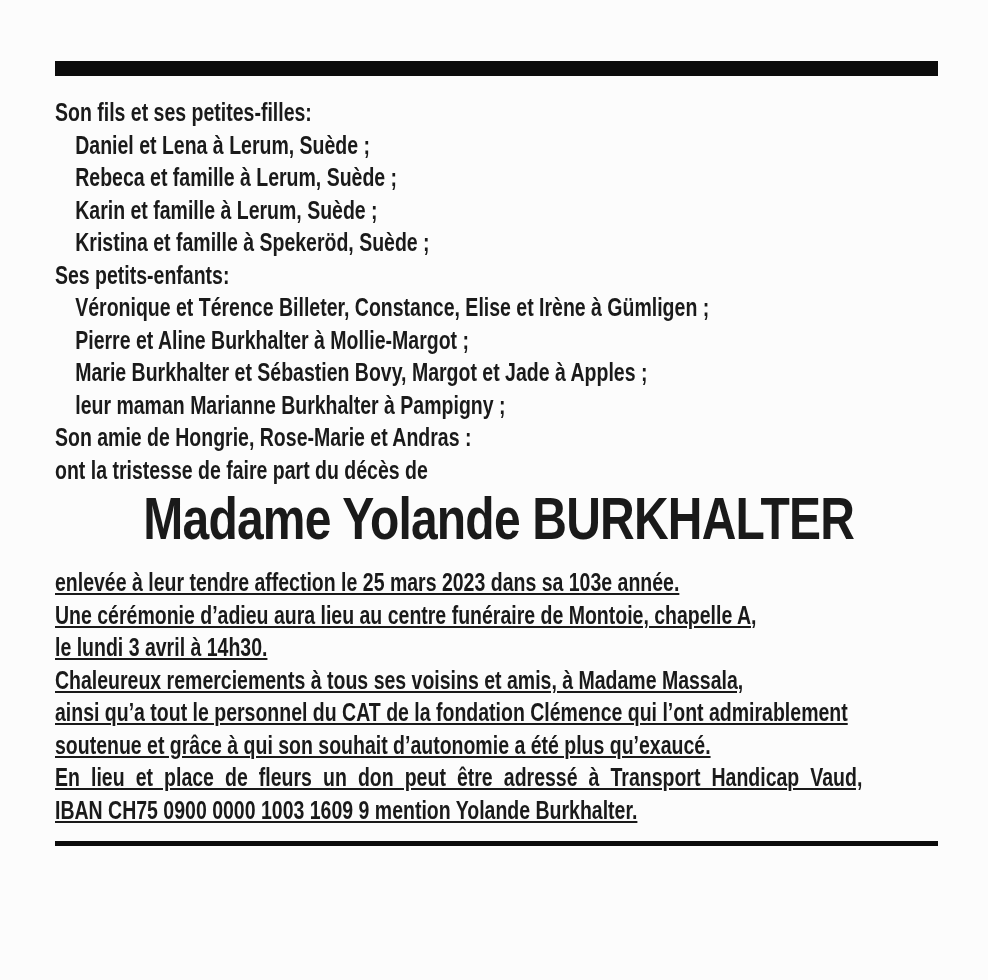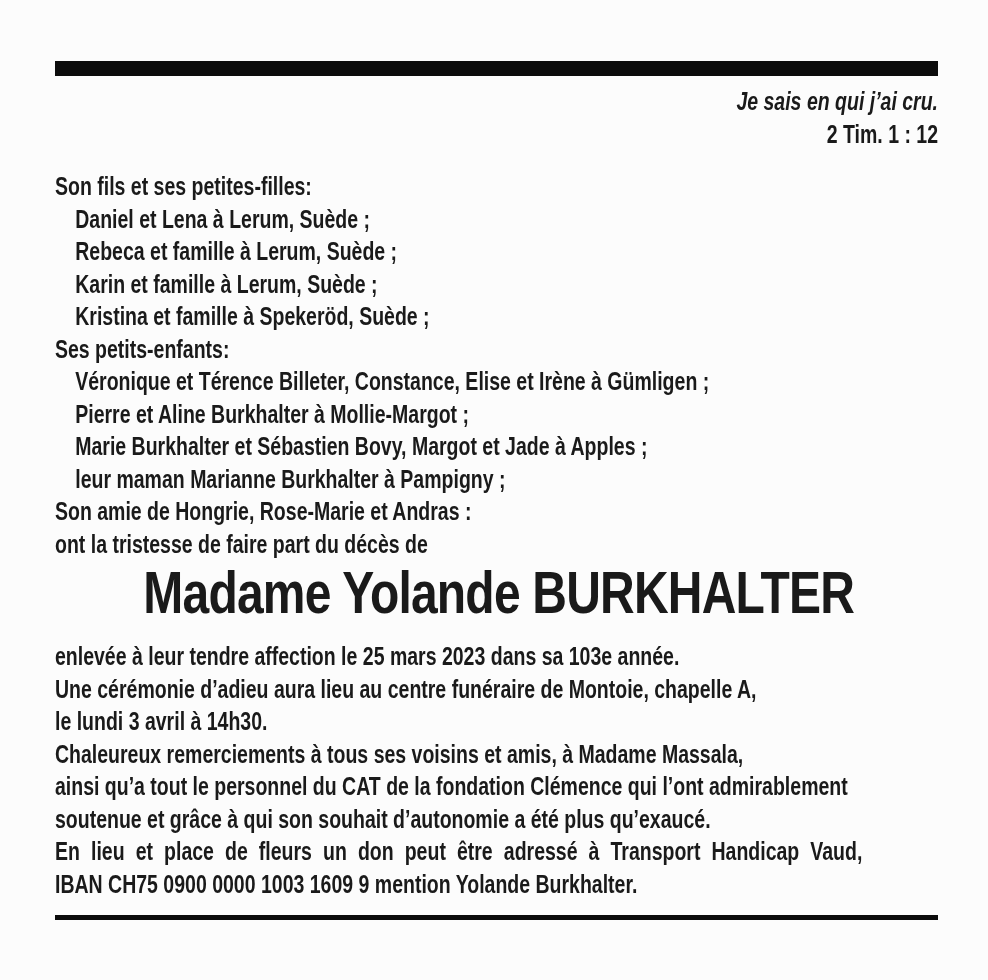--- a/index.html
+++ b/index.html
@@ -45,35 +45,31 @@
     font-size:60px;
     line-height:62px;
     height:62px;
     text-align:center;
     white-space:nowrap;
     transform:scaleX(0.8);
     transform-origin:50% 50%;
     margin-top:2px;
     letter-spacing:-1px;
   }
-  .announcement{margin-top:16px;}
+  .announcement{margin-top:16px;text-decoration:underline;}
   .justify{word-spacing:0.29em;}
 </style>
 </head>
 <body>
 
 <div class="content">
   <div class="inner">
 
     <div class="rule-top"></div>
 
-    <div class="epigraph">
-      <div class="line right italic">Je sais en qui j’ai cru.</div>
-      <div class="line right">2 Tim. 1 : 12</div>
-    </div>
 
     <div class="family">
       <div class="line">Son fils et ses petites-filles:</div>
       <div class="line indent">Daniel et Lena à Lerum, Suède ;</div>
       <div class="line indent">Rebeca et famille à Lerum, Suède ;</div>
       <div class="line indent">Karin et famille à Lerum, Suède ;</div>
       <div class="line indent">Kristina et famille à Spekeröd, Suède ;</div>
       <div class="line">Ses petits-enfants:</div>
       <div class="line indent">Véronique et Térence Billeter, Constance, Elise et Irène à Gümligen ;</div>
       <div class="line indent">Pierre et Aline Burkhalter à Mollie-Margot ;</div>

